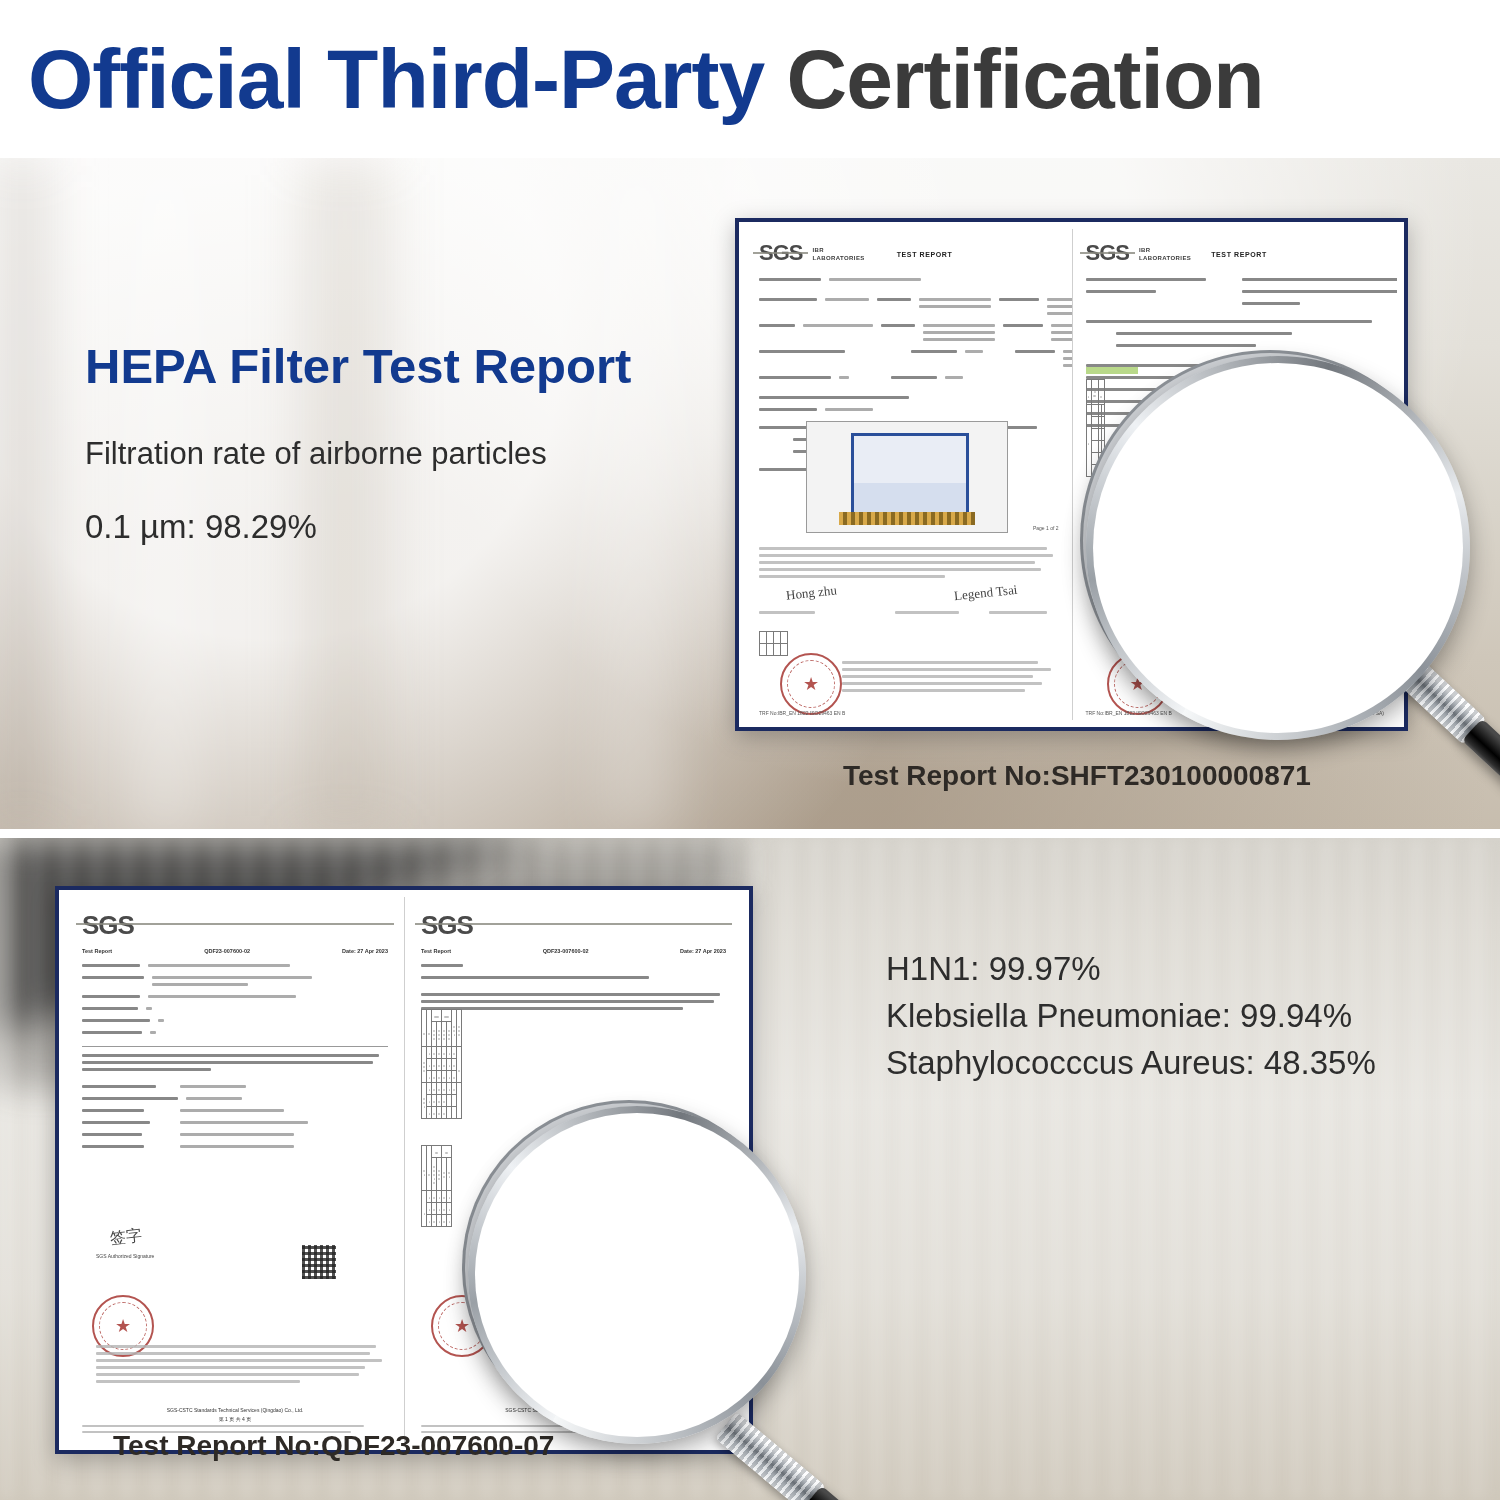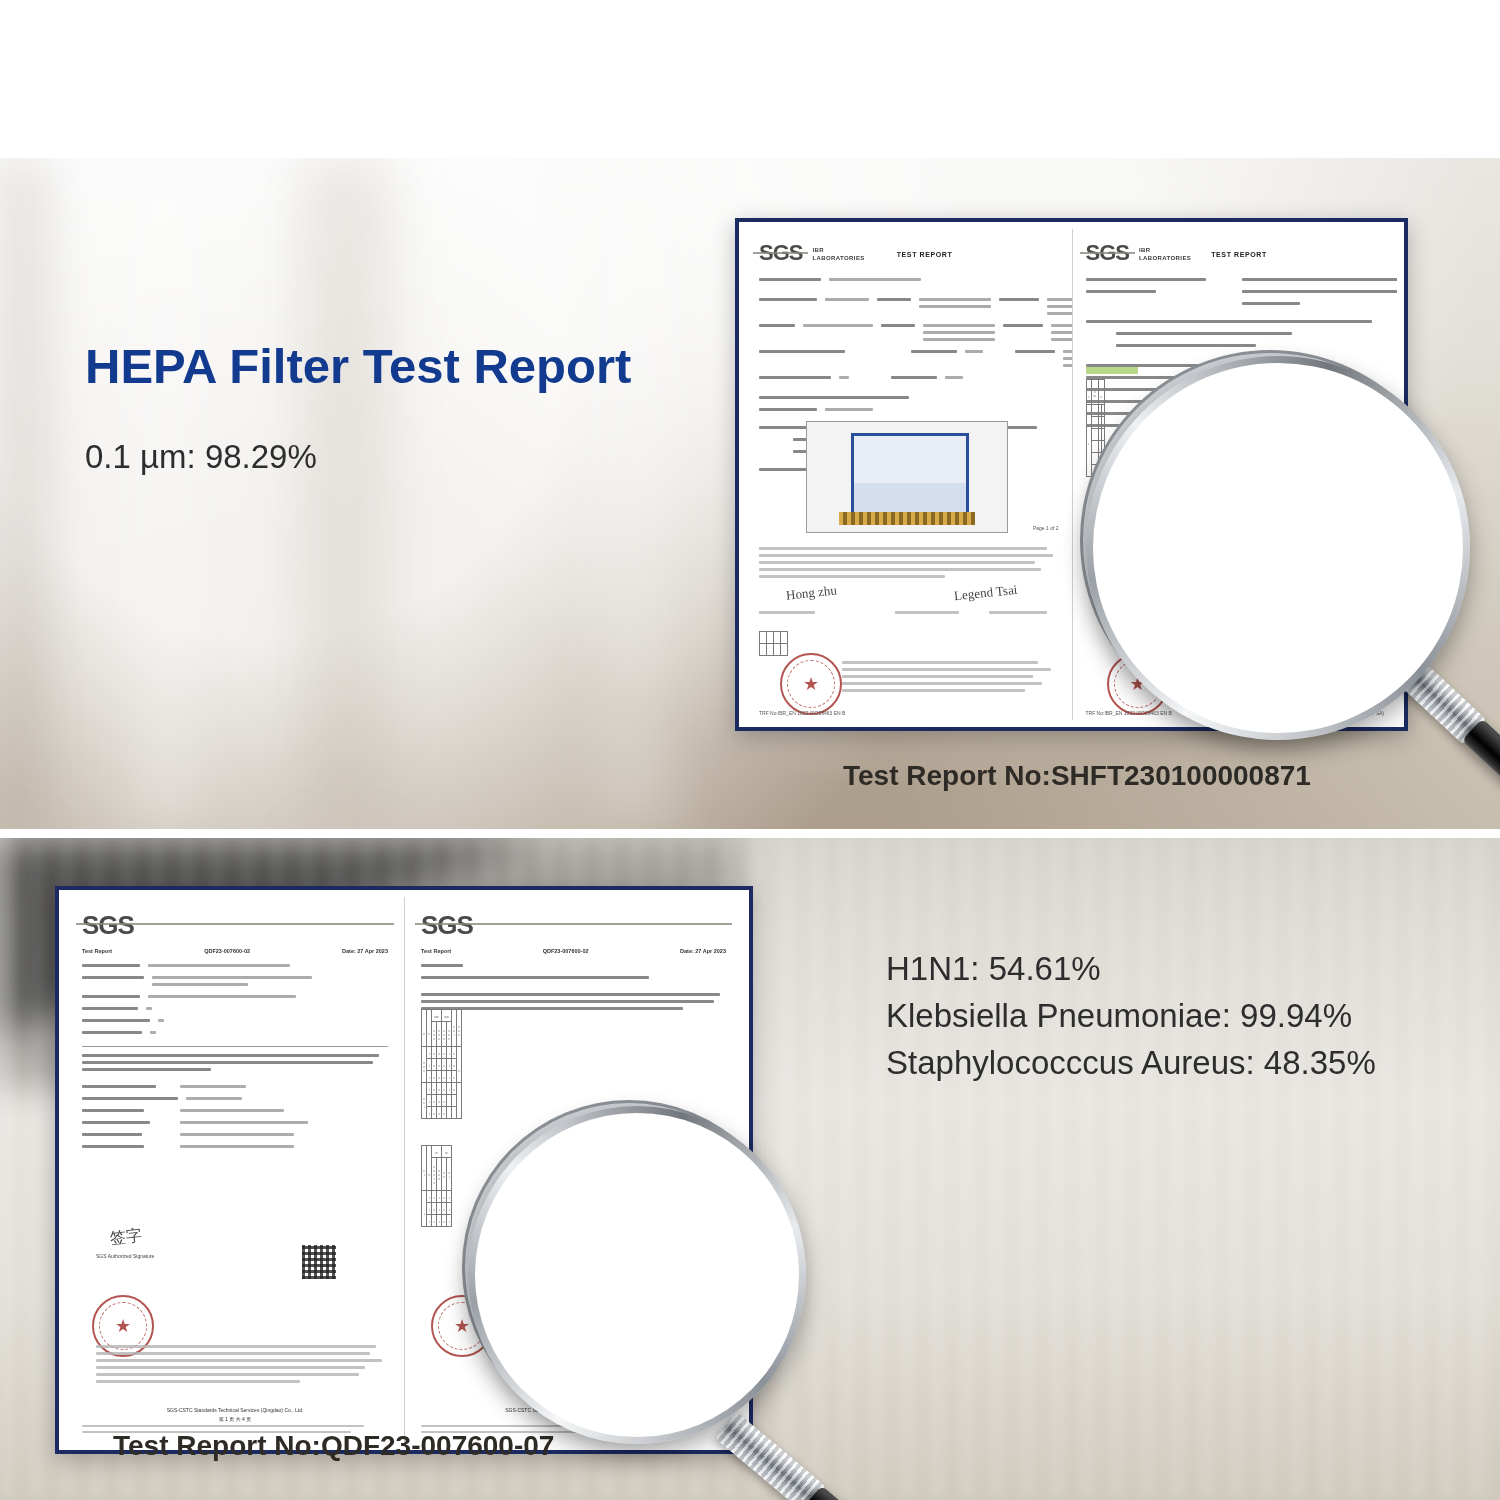--- a/index.html
+++ b/index.html
@@ -192,26 +192,33 @@
     position:absolute;color:#111;font-family:"Liberation Sans",sans-serif;
     white-space:nowrap;
   }
   .zline{position:absolute;background:#1a1a1a;}
 </style>
 </head>
 <body>
 
 <div class="page">
 
+  <div class="title-bar">
+    <div class="title">
+      <span class="blue">Official Third-Party</span>
+      <span class="dark">Certification</span>
+    </div>
+  </div>
 
   <div class="panel panel-top">
     <div class="bg-top"></div>
 
     <div class="tblock" style="left:85px;top:182px;width:640px;">
       <div class="h2">HEPA Filter Test Report</div>
+      <div class="sub">Filtration rate of airborne particles</div>
       <div class="stat">0.1 µm: 98.29%</div>
     </div>
 
     <div class="doc-frame" style="left:735px;top:60px;width:665px;height:505px;">
       <div class="doc-inner">
 
         <div class="doc-page" style="width:50%;padding:14px 13px;box-sizing:border-box;">
           <div class="sgs-head">
             <span class="sgs-logo" style="font-size:22px;">SGS</span>
             <span style="margin-top:4px;">
@@ -687,21 +694,21 @@
 
     <div class="repno" style="left:843px;top:602px;">Test Report No:SHFT230100000871</div>
   </div>
 
   <div class="divider"></div>
 
   <div class="panel panel-bottom">
     <div class="bg-bot"></div>
 
     <div class="tblock" style="left:886px;top:108px;width:580px;">
-      <div class="stat">H1N1: 54.61%</div>
+      <div class="stat">H1N1: 99.97%</div>
       <div class="stat">Klebsiella Pneumoniae: 99.94%</div>
       <div class="stat">Staphylococccus Aureus: 48.35%</div>
     </div>
 
     <div class="doc-frame" style="left:55px;top:48px;width:690px;height:560px;">
       <div class="doc-inner">
 
         <div class="doc-page" style="width:50%;padding:16px 16px;box-sizing:border-box;">
           <div class="sgs-logo" style="font-size:26px;">SGS</div>
 

